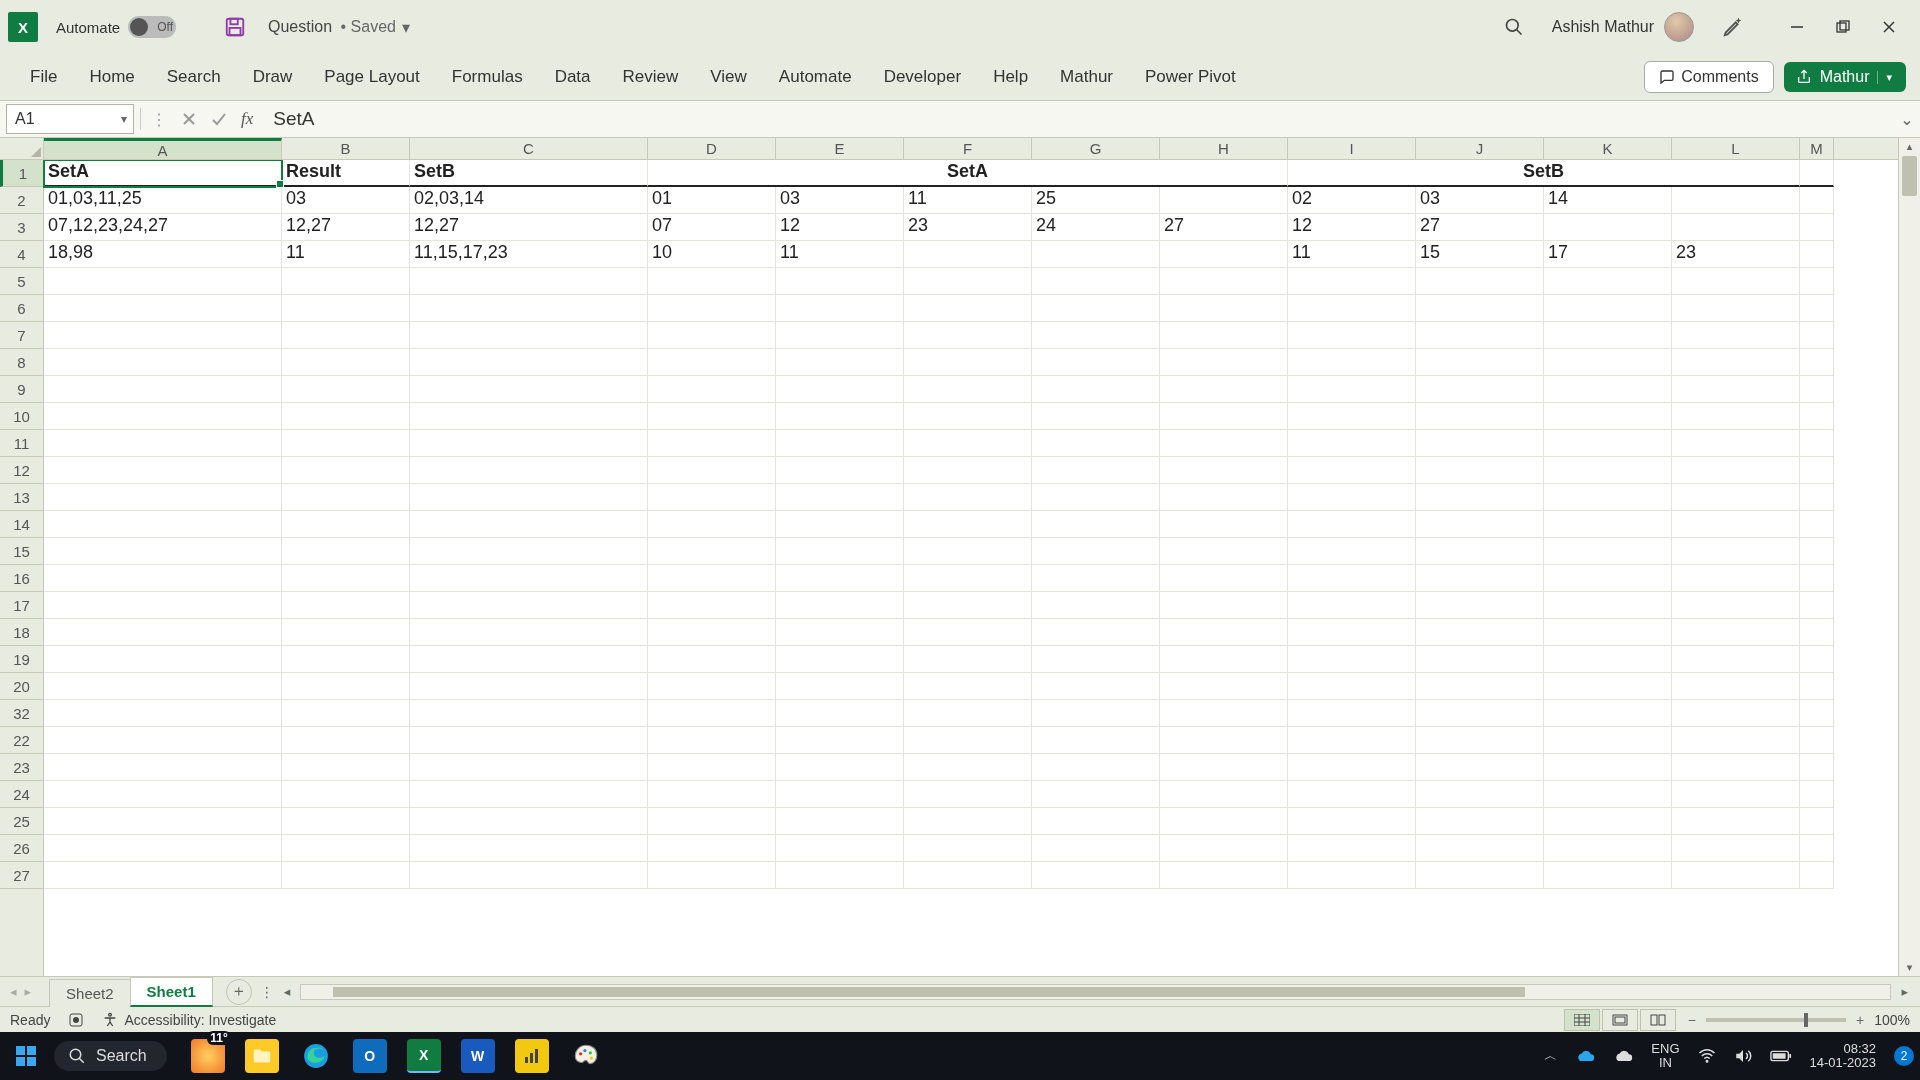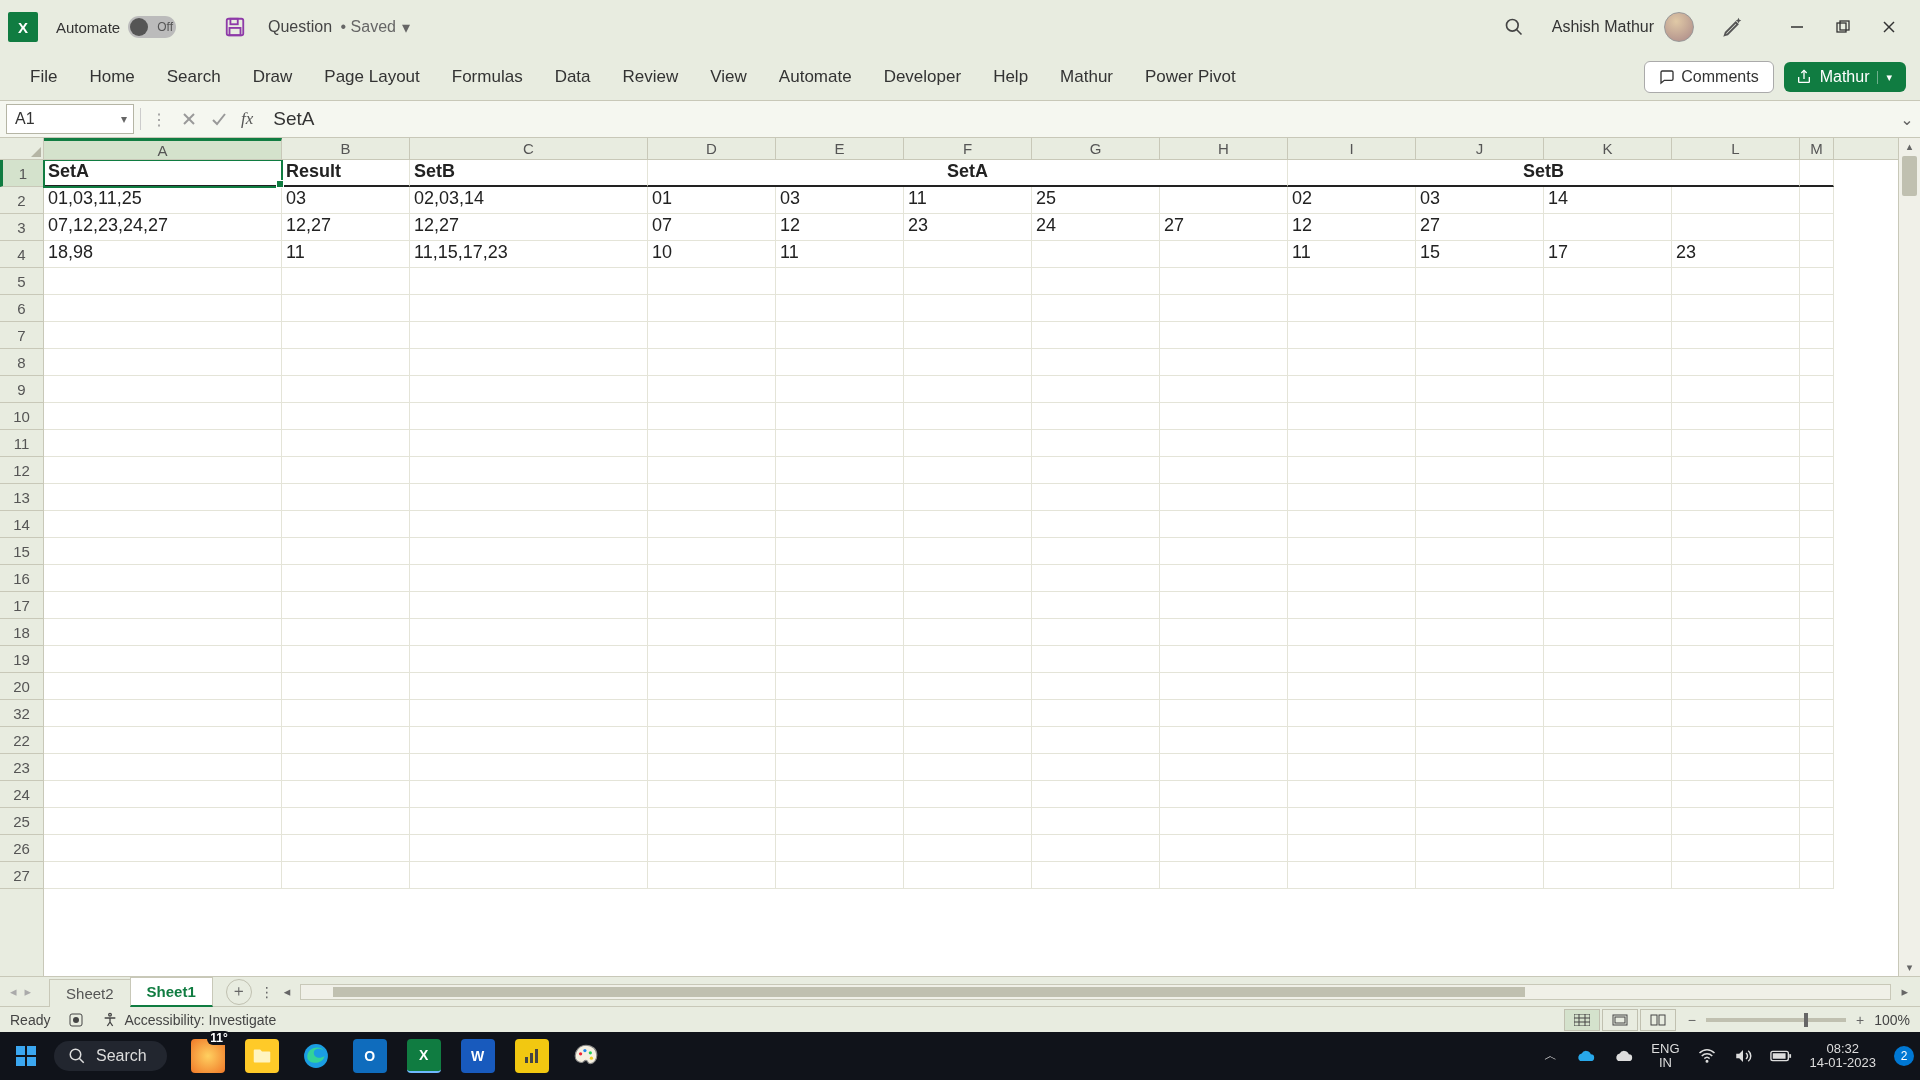--- a/index.html
+++ b/index.html
@@ -88,21 +88,21 @@
 .zoom-pct { font-size: 14px; }
 
 
 .taskbar { height: 48px; background: #10131a; display: flex; align-items: center; padding: 0 6px; color: #fff; }
 .tb-start { width: 40px; height: 40px; display: flex; align-items: center; justify-content: center; }
 .tb-search { display: flex; align-items: center; gap: 10px; background: #22262f; border-radius: 20px; padding: 6px 20px 6px 14px; margin-left: 8px; font-size: 16px; color: #ddd; }
 .tb-icons { display: flex; align-items: center; gap: 20px; margin-left: 24px; }
 .tb-icon { width: 34px; height: 34px; border-radius: 4px; display: flex; align-items: center; justify-content: center; font-size: 14px; font-weight: bold; }
 .tb-right { margin-left: auto; display: flex; align-items: center; gap: 18px; font-size: 13px; color: #ddd; }
 .tb-lang { text-align: center; line-height: 1.1; }
-.tb-time { text-align: center; line-height: 1.1; }
+.tb-time { text-align: right; line-height: 1.1; }
 .tb-badge { background: #0078d4; color: #fff; border-radius: 50%; width: 20px; height: 20px; display: flex; align-items: center; justify-content: center; font-size: 12px; }
 
 
 .ico { display: inline-flex; }
 </style>
 </head>
 <body>
 
 <div class="titlebar">
   <div class="app-icon">X</div>

